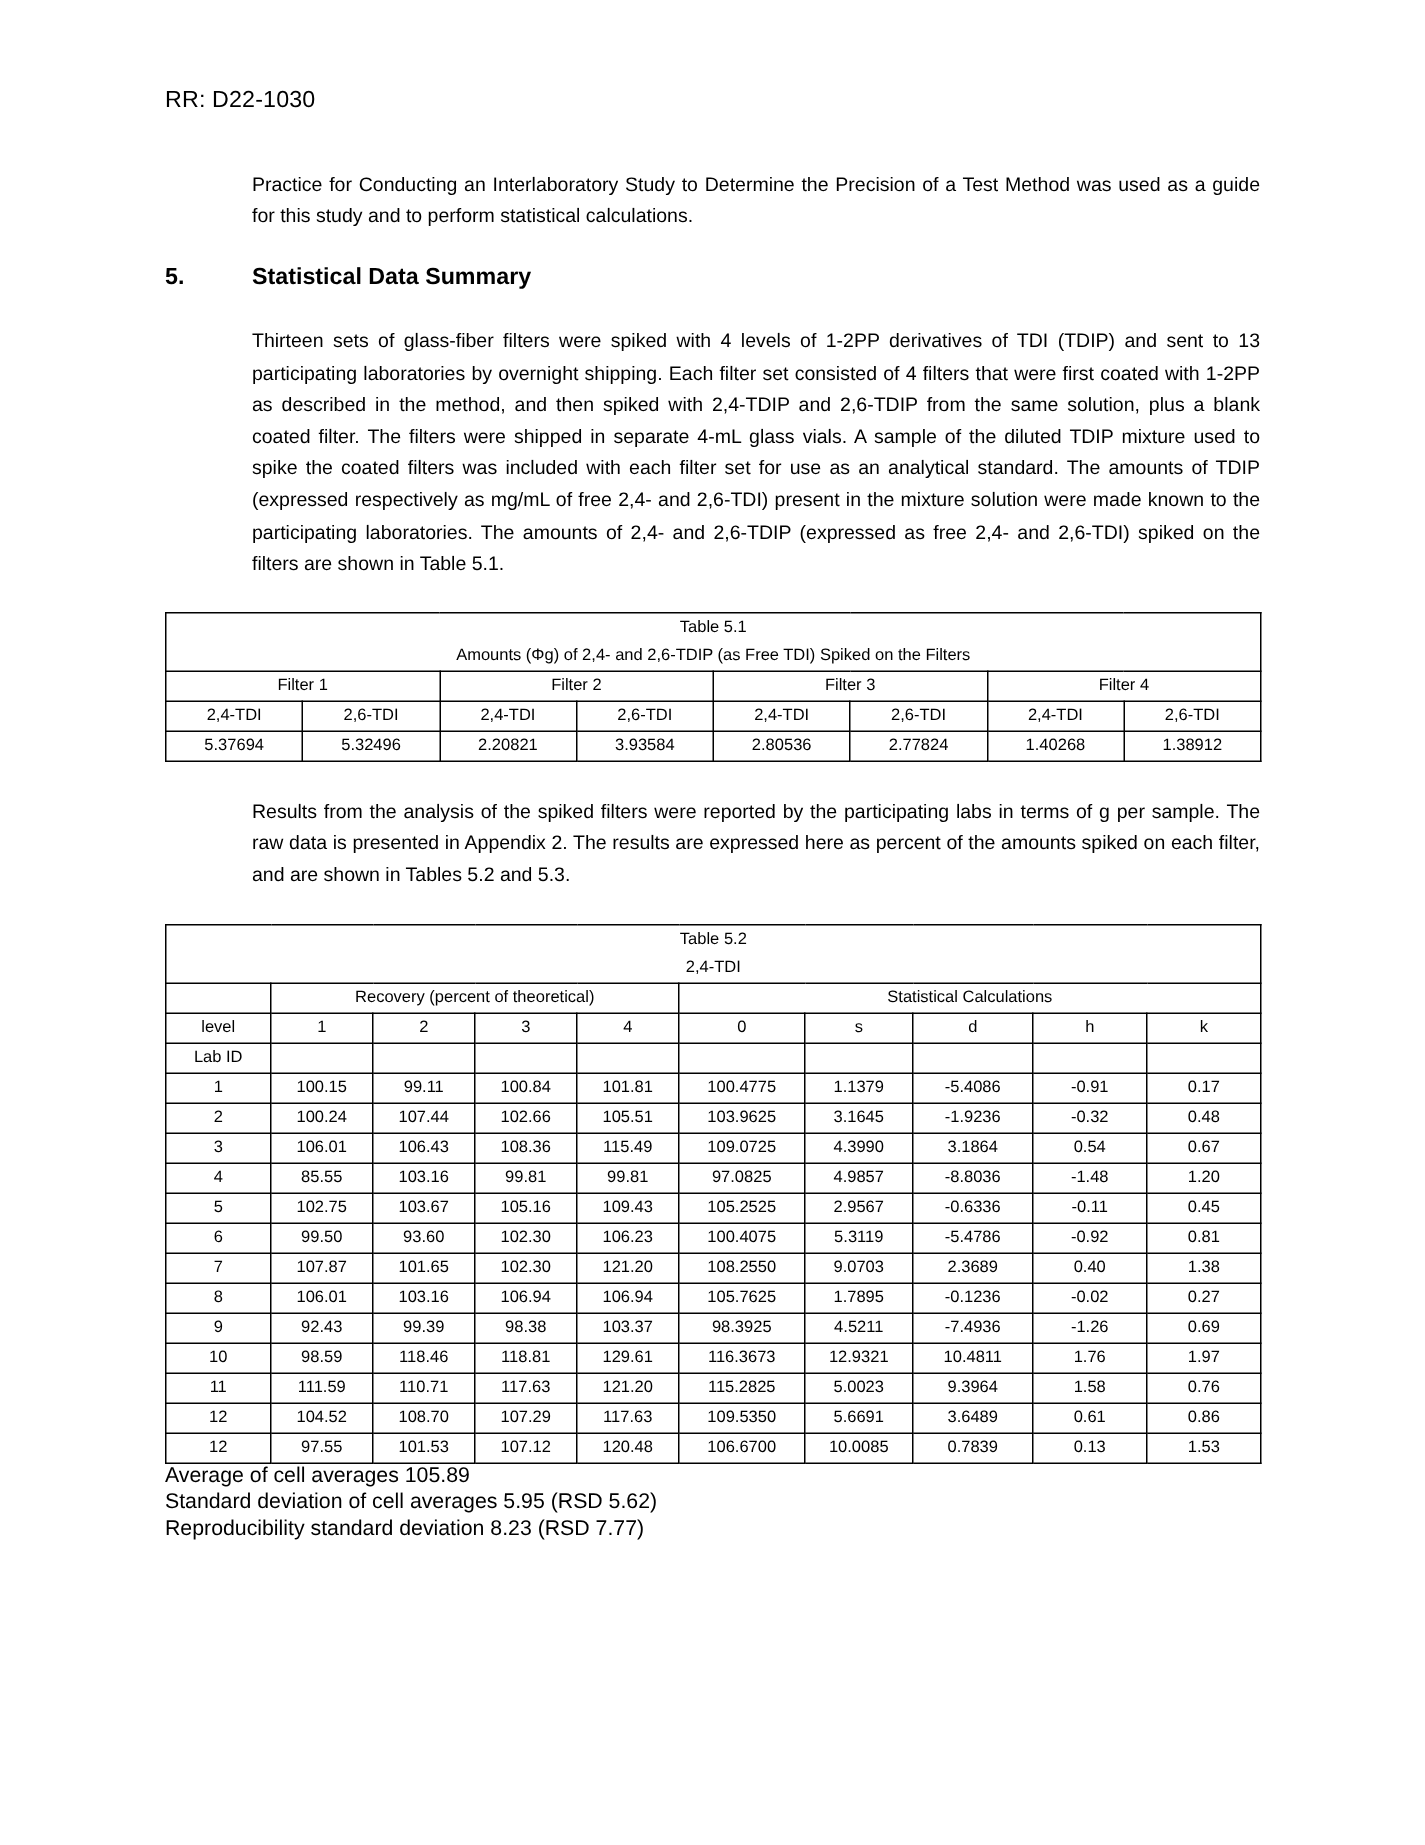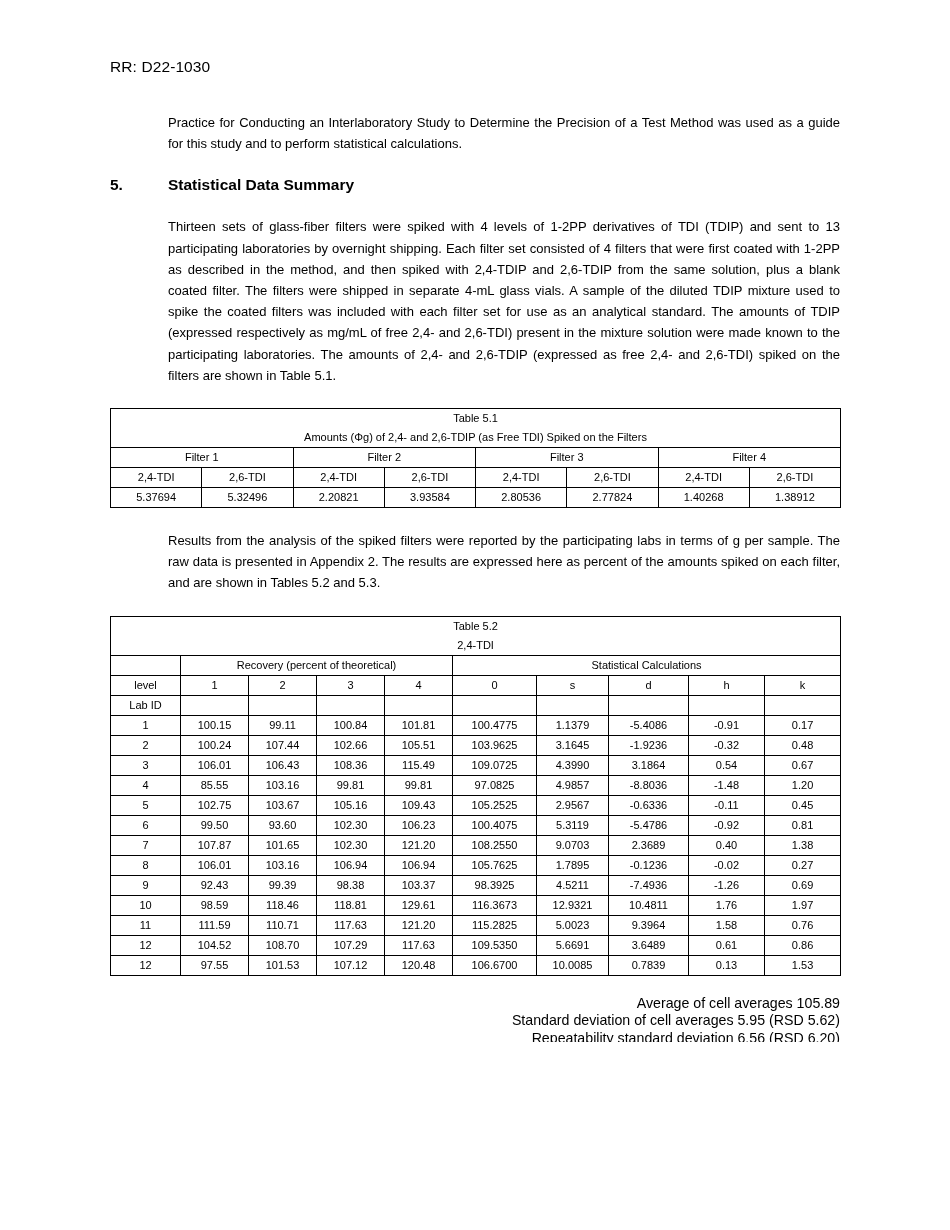--- a/index.html
+++ b/index.html
@@ -77,24 +77,23 @@
   td.tsub {
     border-top: none !important;
     padding-bottom: 3px;
   }
   td.blank { }
 
   .t51 td { height: 18px; }
   .t52 td { height: 18.5px; }
 
   .notes {
-    margin-top: 19px;
+    margin-top: 0;
     font-size: 14.2px;
     line-height: 17.8px;
-    text-align: right;
   }
   .notes div { white-space: nowrap; }
 
   .page-num {
     position: absolute;
     left: 0;
     top: 1155px;
     width: 950px;
     text-align: center;
     font-size: 14.5px;
@@ -377,21 +376,20 @@
             <td>0.7839</td>
             <td>0.13</td>
             <td>1.53</td>
           </tr>
         </tbody>
     </table>
 
     <div class="notes">
       <div>Average of cell averages 105.89</div>
       <div>Standard deviation of cell averages 5.95 (RSD 5.62)</div>
-      <div>Repeatability standard deviation 6.56 (RSD 6.20)</div>
       <div>Reproducibility standard deviation 8.23 (RSD 7.77)</div>
     </div>
 
   </div>
 
   <div class="page-num">3</div>
 
 </div>
 
 </body></html>

